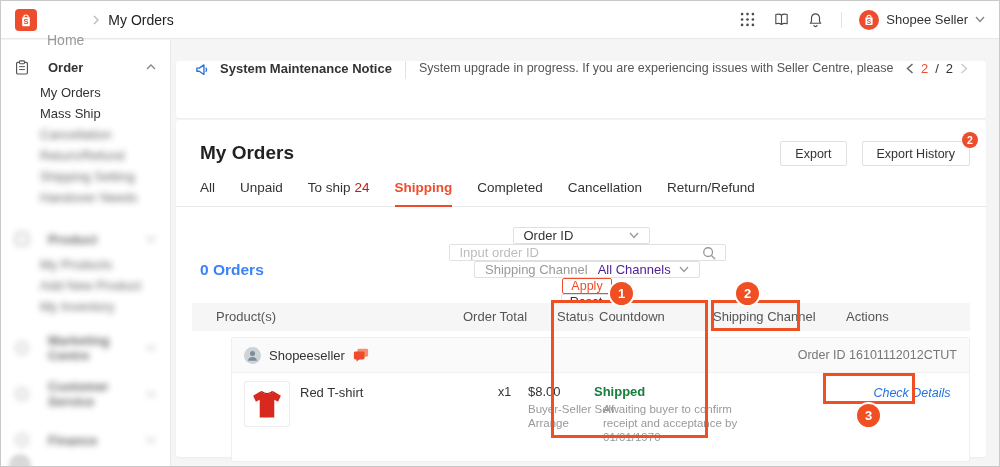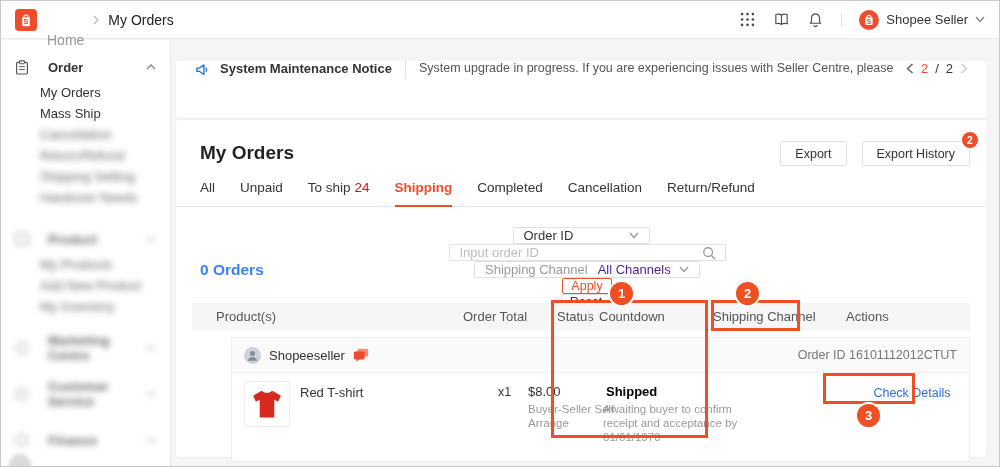--- a/index.html
+++ b/index.html
@@ -85,23 +85,23 @@
   .buyer-avatar { width:17px; height:17px; flex:none; }
   .buyer-name { font-size:13px; color:#333; margin-left:8px; cursor:pointer; }
   .chat-ico { width:16px; height:16px; margin-left:8px; display:flex; cursor:pointer; }
   .order-id { margin-left:auto; font-size:12.5px; color:#777; }
   .product-row { position:relative; height:64px; }
   .p-img { position:absolute; left:12px; top:8px; width:46px; height:46px; border:1px solid #ececec; border-radius:2px; display:flex; align-items:center; justify-content:center; background:#fff; cursor:pointer; }
   .p-name { position:absolute; left:68px; top:12px; font-size:13px; color:#333; cursor:pointer;text-align:right; }
   .p-qty { position:absolute; left:266px; top:12px; font-size:12.5px; color:#333; }
   .p-price { position:absolute; left:296px; top:11px; font-size:13px; color:#333; }
   .p-channel { position:absolute; left:296px; top:29px; width:96px; font-size:11.5px; line-height:14px; color:#999; }
-  .p-status { position:absolute; left:374px; top:11px; font-size:13px; font-weight:bold; color:#000000; }
+  .p-status { position:absolute; left:362px; top:11px; font-size:13px; font-weight:bold; color:#15803d; }
   .p-note { position:absolute; left:371px; top:29px; width:152px; font-size:11.5px; line-height:14px; color:#999; }
-  .p-action { position:absolute; left:634px; top:13px; width:92px; text-align:center; font-size:12.5px; color:#2673dd; cursor:pointer; }
+  .p-action { position:absolute; left:634px; top:13px; width:92px; text-align:center; font-size:12.5px; color:#2673dd; cursor:pointer;font-style:italic; }
 
   
   .ann-box { position:absolute; border:3px solid #f04f23; z-index:30; pointer-events:none; }
   .ann-1 { left:550px; top:299px; width:157px; height:138px; }
   .ann-2 { left:710px; top:299px; width:89px; height:31px; }
   .ann-3 { left:822px; top:372px; width:92px; height:31px; }
   .ann-c { position:absolute; width:27px; height:27px; border-radius:50%; background:#f04f23; border:2px solid #fff; color:#fff; font-size:13px; font-weight:bold; display:flex; align-items:center; justify-content:center; z-index:31; pointer-events:none; }
   .ann-c1 { left:607px; top:279px; }
   .ann-c2 { left:733px; top:279px; }
   .ann-c3 { left:854px; top:401px; }

